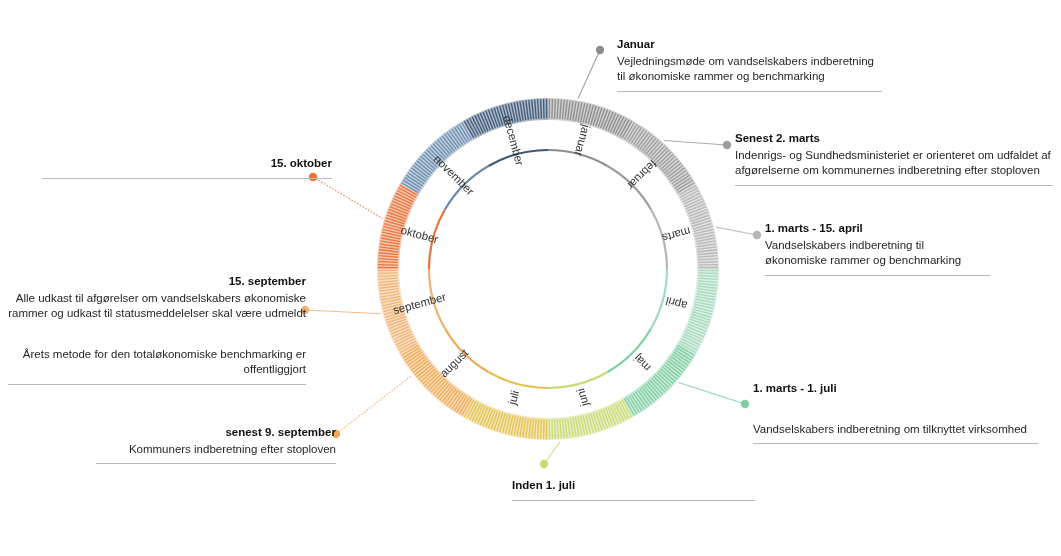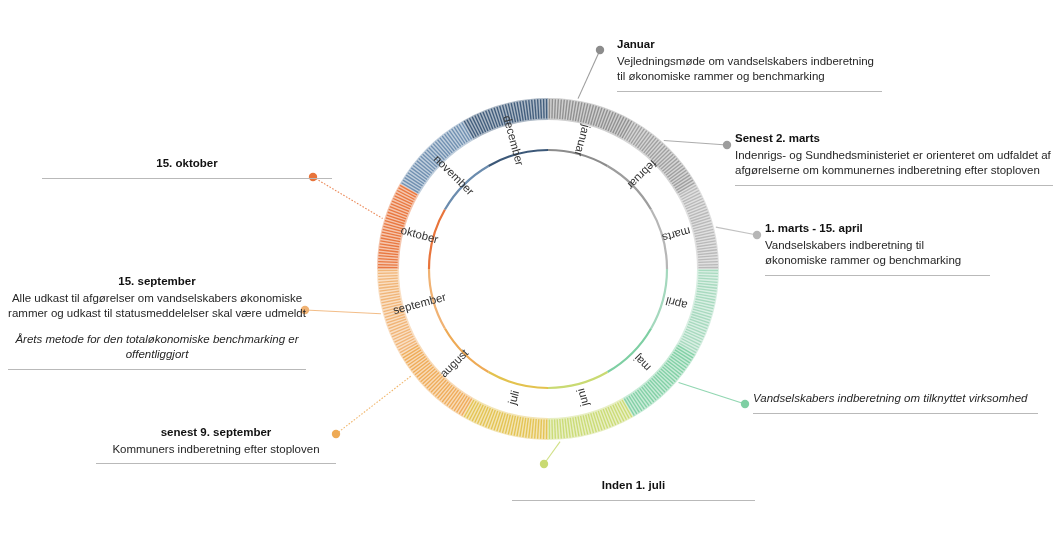--- a/index.html
+++ b/index.html
@@ -7,25 +7,25 @@
     width:1061px;height:556px;position:relative;overflow:hidden;
     background:#ffffff;
     font-family:"Liberation Sans", sans-serif;
     color:#1a1a1a;
     -webkit-font-smoothing:antialiased;
   }
   #wheel-svg{position:absolute;left:0;top:0;width:1061px;height:556px;}
   .callout{position:absolute;font-size:11.5px;line-height:15.5px;color:#262626;}
   .callout .ttl{font-weight:bold;font-size:11.5px;display:block;margin-bottom:1px;color:#111;}
   .callout .bdy{display:block;white-space:pre-line;}
-  .callout .bdy2{display:block;white-space:pre-line;margin-top:10px;font-style:italic;}
+  .callout .bdy2{display:block;white-space:pre-line;margin-top:25px;}
   .callout .rule{display:block;border-bottom:1px solid #b9b9b9;margin-top:6px;}
   .callout.right{text-align:left;}
-  .callout.left{text-align:center;}
-  .callout.center{text-align:center;}
+  .callout.left{text-align:right;}
+  .callout.center{text-align:left;}
 
   
   #c-januar   {left:617px; top:37px;  width:265px;}
   #c-marts1   {left:735px; top:131px; width:318px;}
   #c-marts15  {left:765px; top:221px; width:225px;}
   #c-marts-jul{left:753px; top:381px; width:285px;}
   #c-juli     {left:512px; top:478px; width:243px;}
   #c-sep-sen  {left:96px;  top:425px; width:240px;}
   #c-sep15    {left:8px;   top:274px; width:298px;}
   #c-okt15    {left:42px;  top:156px; width:290px;}
@@ -473,20 +473,21 @@
 </div>
 
 <div class="callout right" id="c-marts15">
   <span class="ttl">1. marts - 15. april</span>
   <span class="bdy">Vandselskabers indberetning til
 økonomiske rammer og benchmarking</span>
   <span class="rule"></span>
 </div>
 
 <div class="callout right" id="c-marts-jul">
+  <span class="ttl">1. marts - 1. juli</span>
   <span class="bdy2">Vandselskabers indberetning om tilknyttet virksomhed</span>
   <span class="rule"></span>
 </div>
 
 <div class="callout center" id="c-juli">
   <span class="ttl">Inden 1. juli</span>
   <span class="rule"></span>
 </div>
 
 <div class="callout left" id="c-sep-sen">

